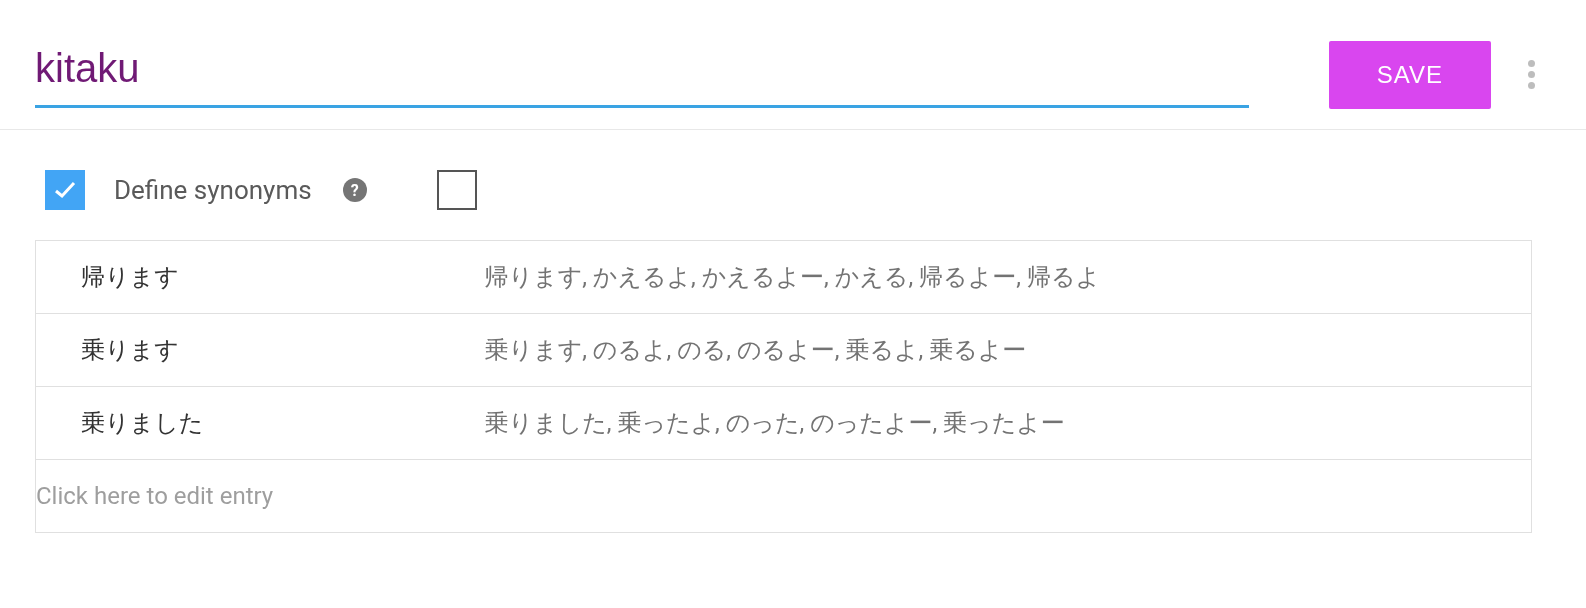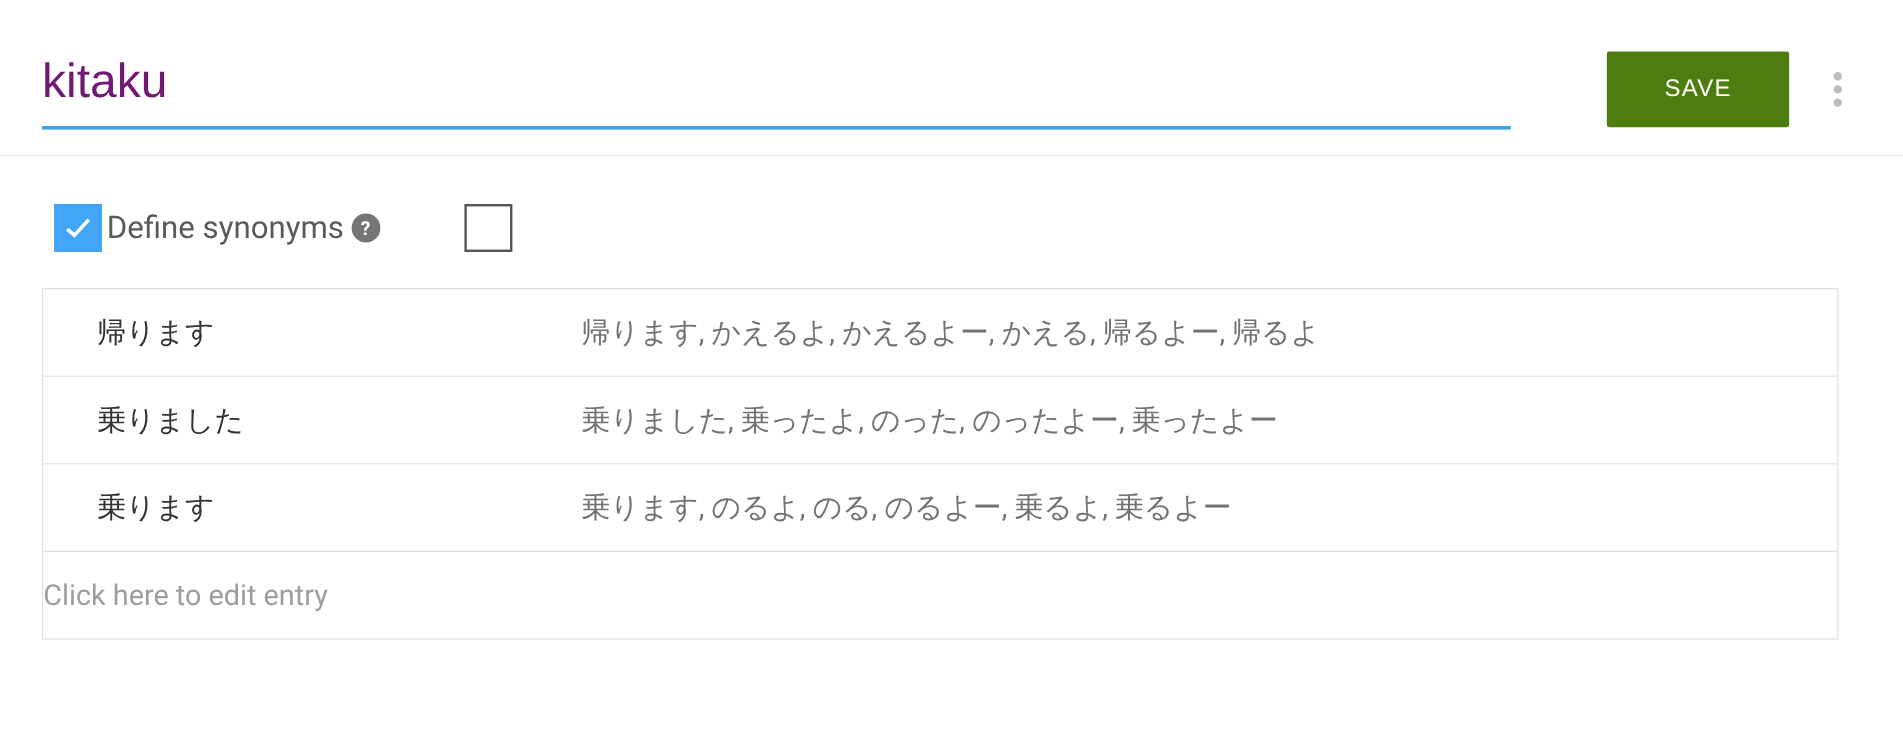--- a/index.html
+++ b/index.html
@@ -22,24 +22,24 @@
       font-weight: 400;
       color: #701a75;
       border: none;
       border-bottom: 3px solid #3aa3e3;
       outline: none;
       padding: 4px 0 14px 0;
       background: transparent;
       margin-right: 80px;
     }
     .save-button {
-      background: #4d7c0f;
+      background: #d946ef;
       color: #fff;
       border: none;
-      font-size: 20px;
+      font-size: 24px;
       font-weight: 500;
       letter-spacing: 1px;
       padding: 20px 48px;
       cursor: pointer;
       border-radius: 2px;
       margin-right: 30px;
     }
     .more-menu {
       display: flex;
       flex-direction: column;
@@ -58,21 +58,21 @@
     }
     .options-row {
       display: flex;
       align-items: center;
       padding: 40px 45px 30px 45px;
       gap: 20px;
     }
     .checkbox-wrap {
       display: flex;
       align-items: center;
-      gap: 4px;
+      gap: 29px;
     }
     .checkbox {
       width: 40px;
       height: 40px;
       border: 2px solid #42a5f5;
       display: flex;
       align-items: center;
       justify-content: center;
       cursor: pointer;
     }
@@ -165,22 +165,22 @@
   </div>
 </div>
 
 <div class="table-container">
   <div class="entries-table">
     <div class="entry-row">
       <div class="entry-ref">帰ります</div>
       <div class="entry-synonyms">帰ります, かえるよ, かえるよー, かえる, 帰るよー, 帰るよ</div>
     </div>
     <div class="entry-row">
+      <div class="entry-ref">乗ります</div>
+      <div class="entry-synonyms">乗ります, のるよ, のる, のるよー, 乗るよ, 乗るよー</div>
+    </div>
+    <div class="entry-row">
       <div class="entry-ref">乗りました</div>
       <div class="entry-synonyms">乗りました, 乗ったよ, のった, のったよー, 乗ったよー</div>
-    </div>
-    <div class="entry-row">
-      <div class="entry-ref">乗ります</div>
-      <div class="entry-synonyms">乗ります, のるよ, のる, のるよー, 乗るよ, 乗るよー</div>
     </div>
     <div class="add-row">Click here to edit entry</div>
   </div>
 </div>
 
 </body></html>

